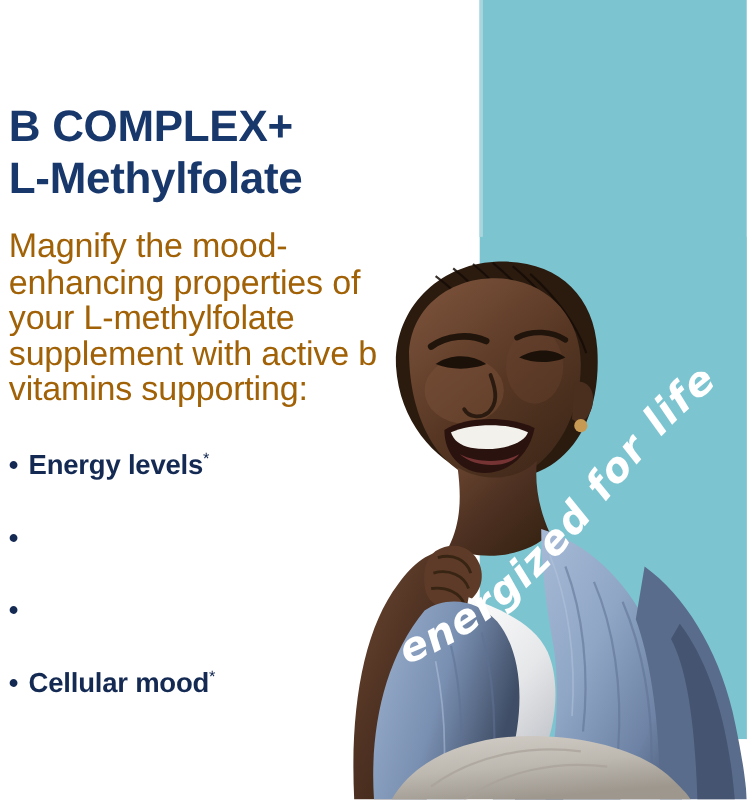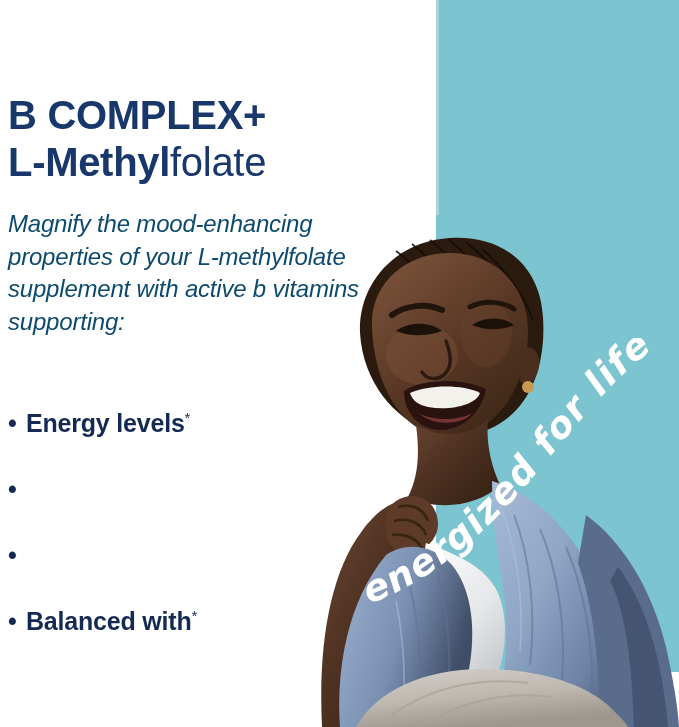--- a/index.html
+++ b/index.html
@@ -49,32 +49,31 @@
   .headline {
     position:absolute;
     left:0; top:36px;
     width:400px;
     color:#18376b;
     font-size:40px;
     line-height:47px;
     letter-spacing:-0.3px;
     font-weight:700;
   }
-  .headline .light { font-weight:400; }
+  .headline .light { font-weight:700; }
 
   .lede {
     position:absolute;
     left:0; top:152px;
     width:352px;
-    color:#0c4a6e;
-    font-size:24px;
+    color:#a16207;
+    font-size:31px;
     line-height:32.5px;
     font-weight:300;
     letter-spacing:-0.2px;
-    font-style:italic;
   }
 
   .benefits {
     position:absolute;
     left:0; top:352px;
     width:400px;
     list-style:none;
   }
   .benefit {
     display:flex;
@@ -282,18 +281,18 @@
         <span><span class="label">Energy levels</span><span class="ast">*</span></span>
       </li>
       <li class="benefit">
         <span class="dot">•</span>
       </li>
       <li class="benefit">
         <span class="dot">•</span>
       </li>
       <li class="benefit">
         <span class="dot">•</span>
-        <span><span class="label">Balanced with</span><span class="ast">*</span></span>
+        <span><span class="label">Cellular mood</span><span class="ast">*</span></span>
       </li>
     </ul>
 
   </div>
 </div>
 
 </body></html>

